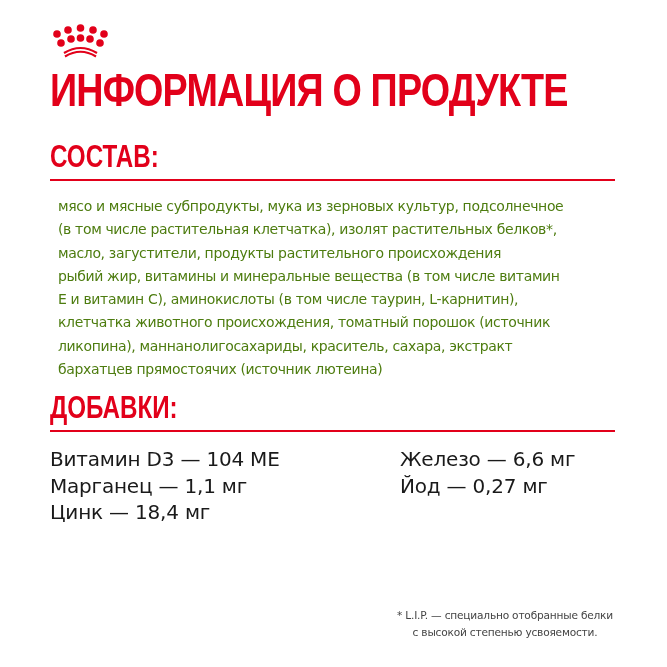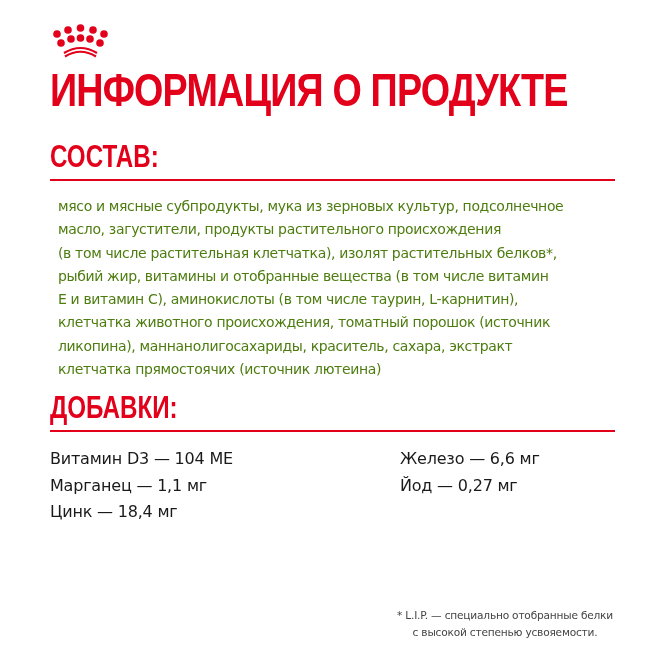--- a/index.html
+++ b/index.html
@@ -3,21 +3,21 @@
 <meta charset="utf-8">
 <style>
   html, body { margin: 0; padding: 0; background: #ffffff; }
   body { width: 667px; height: 667px; position: relative; overflow: hidden; font-family: "DejaVu Sans", sans-serif; }
   .logo { position: absolute; left: 52px; top: 24px; width: 58px; width: 60px; height: 34px; }
   .title { position: absolute; left: 50px; top: 67px; margin: 0; font-family: "Liberation Sans", sans-serif; font-weight: bold; color: #e2001a; font-size: 46px; letter-spacing: -1px; line-height: 1; transform: scaleX(0.82); transform-origin: left top; white-space: nowrap; }
   .section-head { position: absolute; left: 50px; margin: 0; font-family: "Liberation Sans", sans-serif; font-weight: bold; color: #e2001a; font-size: 31px; line-height: 1; transform: scaleX(0.78); transform-origin: left top; white-space: nowrap; }
   .rule { position: absolute; left: 50px; width: 565px; height: 2px; background: #e2001a; }
   .composition { position: absolute; left: 50px; top: 187px; width: 580px; margin: 8px; color: #4d7c0f; font-size: 14px; line-height: 23.3px; letter-spacing: -0.35px; }
   .composition span { display: block; white-space: nowrap; }
-  .additives { position: absolute; left: 50px; top: 446px; width: 560px; display: grid; grid-template-columns: 350px 210px; row-gap: 0; color: #1a1a1a; font-size: 16px; line-height: 26.5px; letter-spacing: -0.2px; }
+  .additives { position: absolute; left: 50px; top: 446px; width: 560px; display: grid; grid-template-columns: 350px 210px; row-gap: 0; color: #1a1a1a; font-size: 20px; line-height: 26.5px; letter-spacing: -0.2px; }
   .additives div { white-space: nowrap; }
   .footnote { position: absolute; left: 397px; top: 607px; color: #444; font-size: 10.6px; line-height: 17px; letter-spacing: -0.2px; text-align: center; }
   .footnote span { display: block; white-space: nowrap; }
 </style>
 </head>
 <body>
 
 <div class="logo">
   <svg width="60" height="34" viewBox="0 0 60 34">
     <g fill="#e2001a">
@@ -37,27 +37,27 @@
   </svg>
 </div>
 
 <h1 class="title">ИНФОРМАЦИЯ О ПРОДУКТЕ</h1>
 
 <h2 class="section-head" style="top:141px;">СОСТАВ:</h2>
 <div class="rule" style="top:179px;"></div>
 
 <p class="composition">
   <span>мясо и мясные субпродукты, мука из зерновых культур, подсолнечное</span>
+  <span>(в том числе растительная клетчатка), изолят растительных белков*,</span>
   <span>масло, загустители, продукты растительного происхождения</span>
-  <span>(в том числе растительная клетчатка), изолят растительных белков*,</span>
-  <span>рыбий жир, витамины и отобранные вещества (в том числе витамин</span>
+  <span>рыбий жир, витамины и минеральные вещества (в том числе витамин</span>
   <span>Е и витамин С), аминокислоты (в том числе таурин, L-карнитин),</span>
   <span>клетчатка животного происхождения, томатный порошок (источник</span>
   <span>ликопина), маннанолигосахариды, краситель, сахара, экстракт</span>
-  <span>клетчатка прямостоячих (источник лютеина)</span>
+  <span>бархатцев прямостоячих (источник лютеина)</span>
 </p>
 
 <h2 class="section-head" style="top:392px;">ДОБАВКИ:</h2>
 <div class="rule" style="top:430px;"></div>
 
 <div class="additives">
   <div>Витамин D3 — 104 МЕ</div>
   <div>Железо — 6,6 мг</div>
   <div>Марганец — 1,1 мг</div>
   <div>Йод — 0,27 мг</div>

